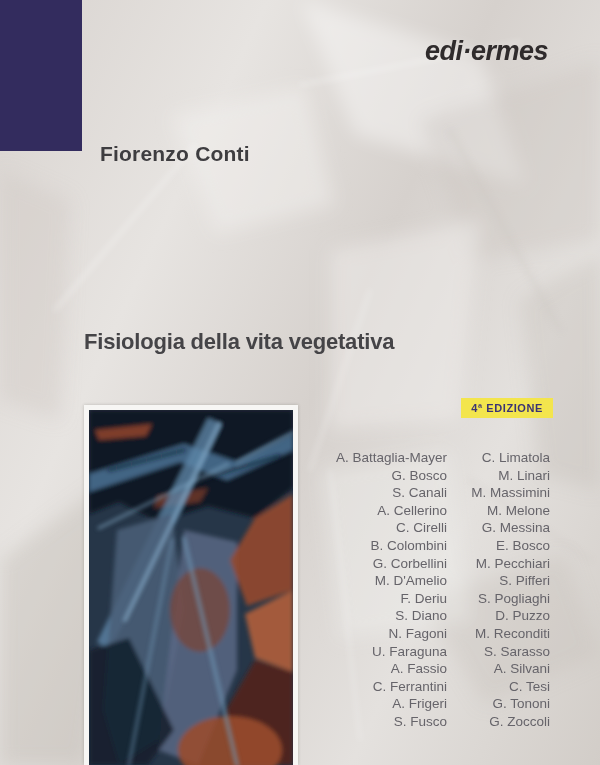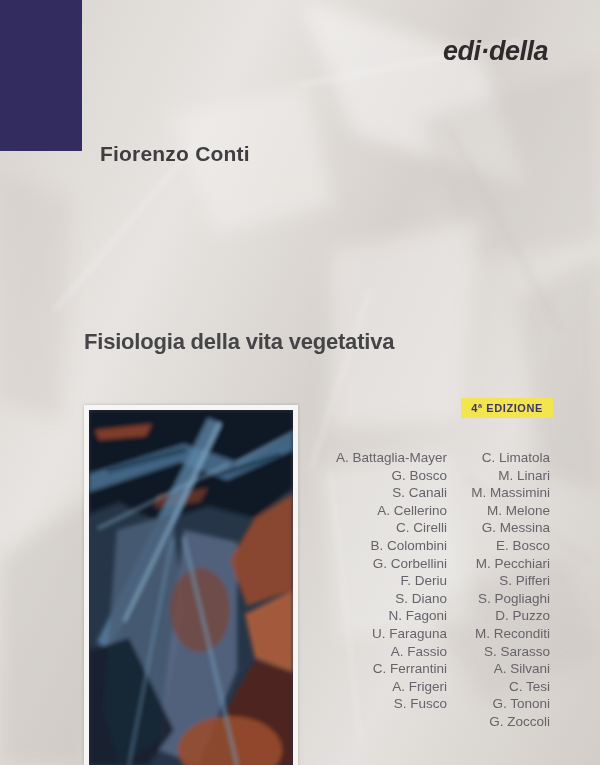--- a/index.html
+++ b/index.html
@@ -140,21 +140,21 @@
       <line x1="300" y1="85" x2="520" y2="42" stroke="#ffffff" stroke-width="2" opacity="0.55"></line>
       <line x1="370" y1="290" x2="310" y2="470" stroke="#ffffff" stroke-width="2" opacity="0.45"></line>
       <line x1="450" y1="130" x2="560" y2="330" stroke="#cac3bd" stroke-width="2.5" opacity="0.5"></line>
       <line x1="330" y1="470" x2="360" y2="740" stroke="#ffffff" stroke-width="2" opacity="0.4"></line>
       <line x1="470" y1="480" x2="590" y2="560" stroke="#cac3bd" stroke-width="2" opacity="0.4"></line>
     </g>
   </svg>
 
   <div class="corner-block"></div>
 
-  <div class="publisher-logo">edi·della</div>
+  <div class="publisher-logo">edi·ermes</div>
 
   <div class="author">Fiorenzo Conti</div>
 
 
   <div class="subtitle">Fisiologia della vita vegetativa</div>
 
   <div class="edition-badge">4ª EDIZIONE</div>
 
   <div class="artwork-frame">
     <svg width="204" height="355" viewBox="0 0 204 355" xmlns="http://www.w3.org/2000/svg">
@@ -192,20 +192,21 @@
   </div>
 
   <div class="contributors-col left">
     <div>A. Battaglia-Mayer</div>
     <div>G. Bosco</div>
     <div>S. Canali</div>
     <div>A. Cellerino</div>
     <div>C. Cirelli</div>
     <div>B. Colombini</div>
     <div>G. Corbellini</div>
+    <div>M. D'Amelio</div>
     <div>F. Deriu</div>
     <div>S. Diano</div>
     <div>N. Fagoni</div>
     <div>U. Faraguna</div>
     <div>A. Fassio</div>
     <div>C. Ferrantini</div>
     <div>A. Frigeri</div>
     <div>S. Fusco</div>
   </div>
 

